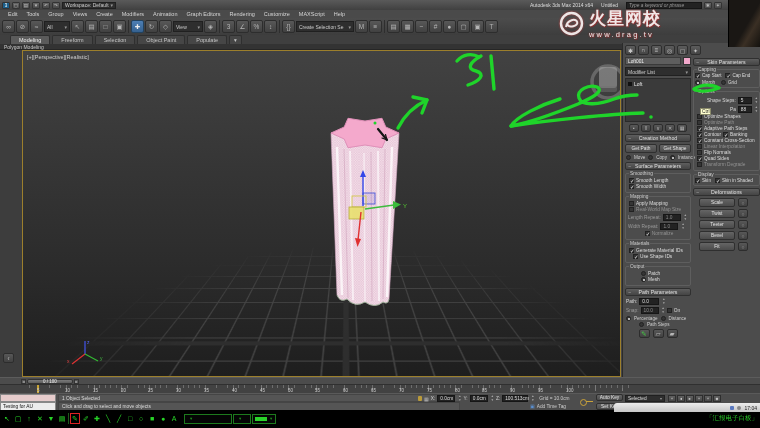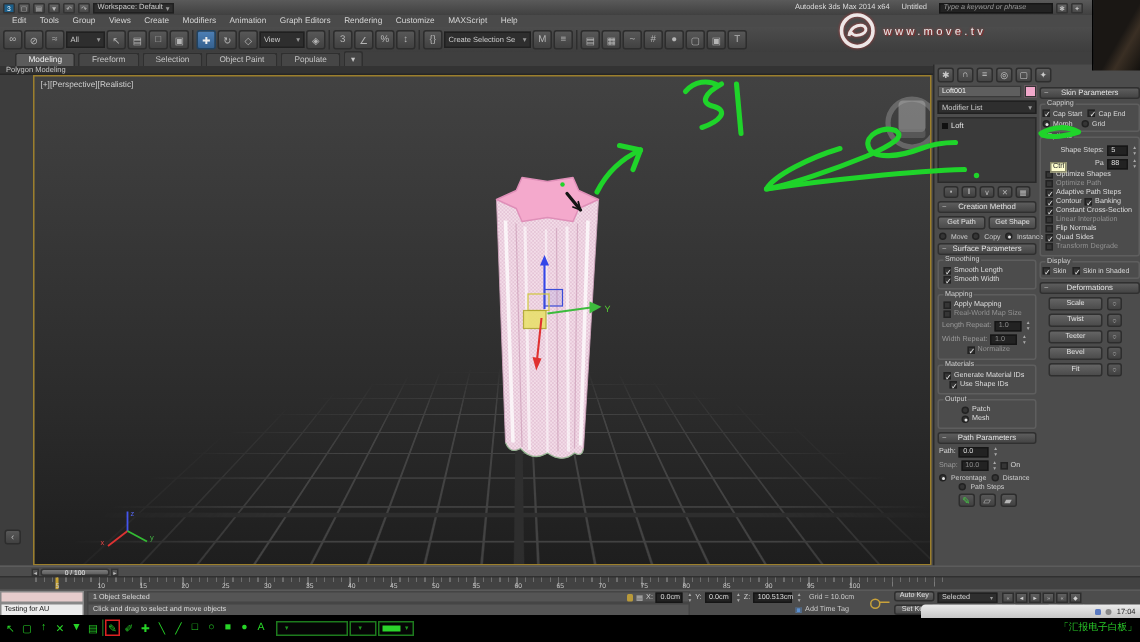--- a/index.html
+++ b/index.html
@@ -649,21 +649,22 @@
   </div>
 
   <div class="abs photo"></div>
 
   <div class="abs wmark">
     <svg width="27" height="27" viewBox="0 0 27 27" style="filter:drop-shadow(0 0 1px rgba(205,58,58,.9))">
       <circle cx="13.5" cy="13.5" r="10.5" fill="none" stroke="rgba(255,255,255,.92)" stroke-width="2.4"></circle>
       <path d="M8,17 C9,9.5 18,8 19.2,12 C20.2,16 11,18.5 9.5,14.5" fill="none" stroke="rgba(255,255,255,.92)" stroke-width="2"></path>
     </svg>
     <div>
-      <div class="wm-url">www.move.tv</div>
+      <div class="wm-title">火星网校</div>
+      <div class="wm-url">www.drag.tv</div>
     </div>
   </div>
 
   <svg class="abs" style="left:0;top:0;z-index:40;pointer-events:none" width="760" height="428" viewBox="0 0 760 428">
     <g fill="none" stroke="#1fd42a" stroke-width="3.4" stroke-linecap="round" stroke-linejoin="round">
       <path d="M398,128 C404,116 414,106 427,100"></path>
       <path d="M427,100 L413,97 M427,100 L422,113"></path>
       <path d="M457,61 C463,54 472,53 479,57"></path>
       <path d="M481,56 C470,62 466,69 476,71 C486,74 480,81 468,85"></path>
       <path d="M491,56 C492,67 493,78 494,89"></path>

